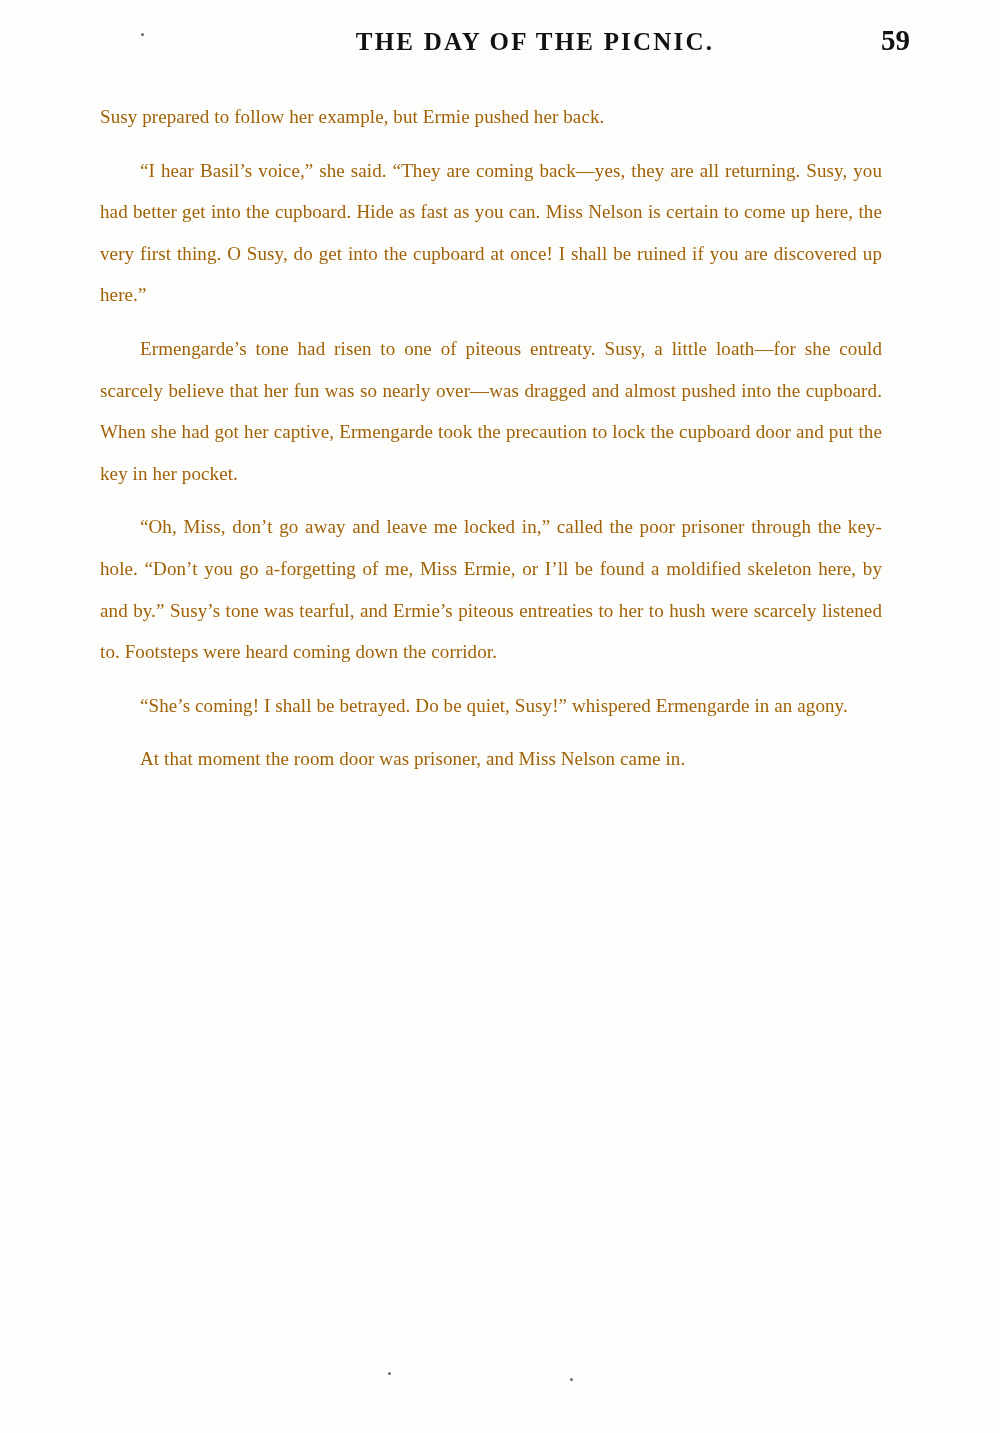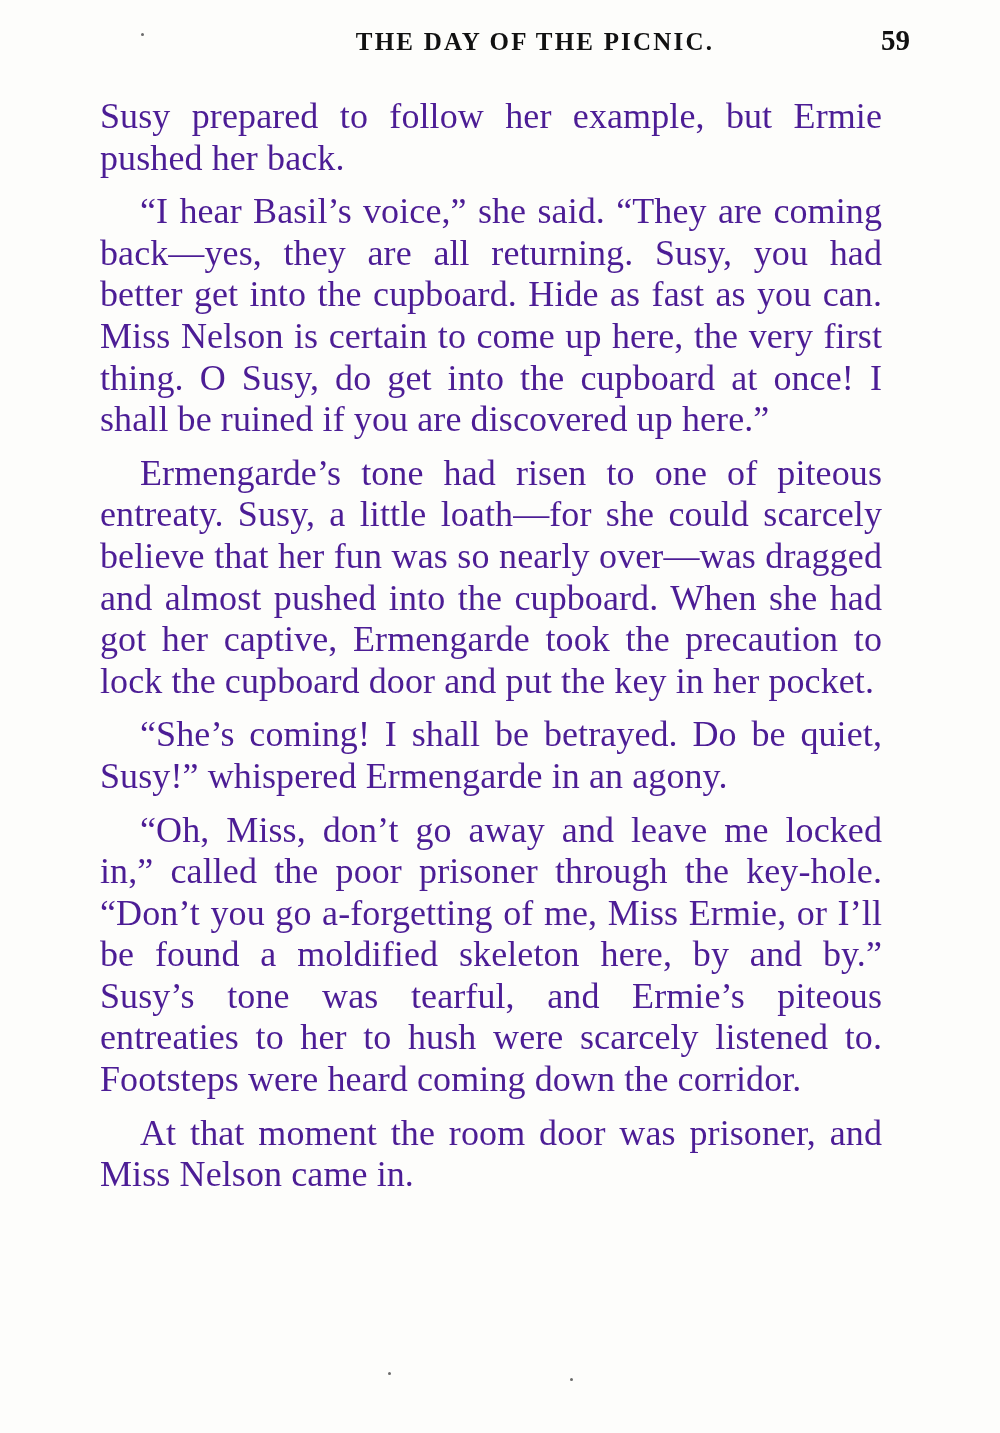--- a/index.html
+++ b/index.html
@@ -53,25 +53,25 @@
   }
   .body-text {
     position: absolute;
     top: 96px;
     left: 100px;
     width: 782px;
   }
   .body-text p {
     margin: 0 0 0 0;
     font-family: "Liberation Serif", serif;
-    font-size: 36px;
+    font-size: 19px;
     line-height: 41.6px;
     text-align: justify;
     text-justify: inter-word;
-    color: #4c1d95;
+    color: #a16207;
     letter-spacing: 0.1px;
   }
   .body-text p.indent {
     text-indent: 40px;
     margin-top: 12px;
   }
   
   .bottom-dot {
     position: absolute;
     width: 3px;
@@ -92,21 +92,21 @@
 
   <div class="page-header">
     <div class="running-head">THE DAY OF THE PICNIC.</div>
     <div class="folio">59</div>
   </div>
 
   <div class="body-text">
     <p>Susy prepared to follow her example, but Ermie pushed her back.</p>
     <p class="indent">“I hear Basil’s voice,” she said. “They are coming back—yes, they are all returning. Susy, you had better get into the cupboard. Hide as fast as you can. Miss Nelson is certain to come up here, the very first thing. O Susy, do get into the cupboard at once! I shall be ruined if you are discovered up here.”</p>
     <p class="indent">Ermengarde’s tone had risen to one of piteous entreaty. Susy, a little loath—for she could scarcely believe that her fun was so nearly over—was dragged and almost pushed into the cupboard. When she had got her captive, Ermengarde took the precaution to lock the cupboard door and put the key in her pocket.</p>
+    <p class="indent">“Oh, Miss, don’t go away and leave me locked in,” called the poor prisoner through the key-hole. “Don’t you go a-forgetting of me, Miss Ermie, or I’ll be found a moldified skeleton here, by and by.” Susy’s tone was tearful, and Ermie’s piteous entreaties to her to hush were scarcely listened to. Footsteps were heard coming down the corridor.</p>
     <p class="indent">“She’s coming! I shall be betrayed. Do be quiet, Susy!” whispered Ermengarde in an agony.</p>
-    <p class="indent">“Oh, Miss, don’t go away and leave me locked in,” called the poor prisoner through the key-hole. “Don’t you go a-forgetting of me, Miss Ermie, or I’ll be found a moldified skeleton here, by and by.” Susy’s tone was tearful, and Ermie’s piteous entreaties to her to hush were scarcely listened to. Footsteps were heard coming down the corridor.</p>
     <p class="indent">At that moment the room door was prisoner, and Miss Nelson came in.</p>
   </div>
 
   <span class="bottom-dot dot-a"></span>
   <span class="bottom-dot dot-b"></span>
 
 </div>
 
 </body></html>

